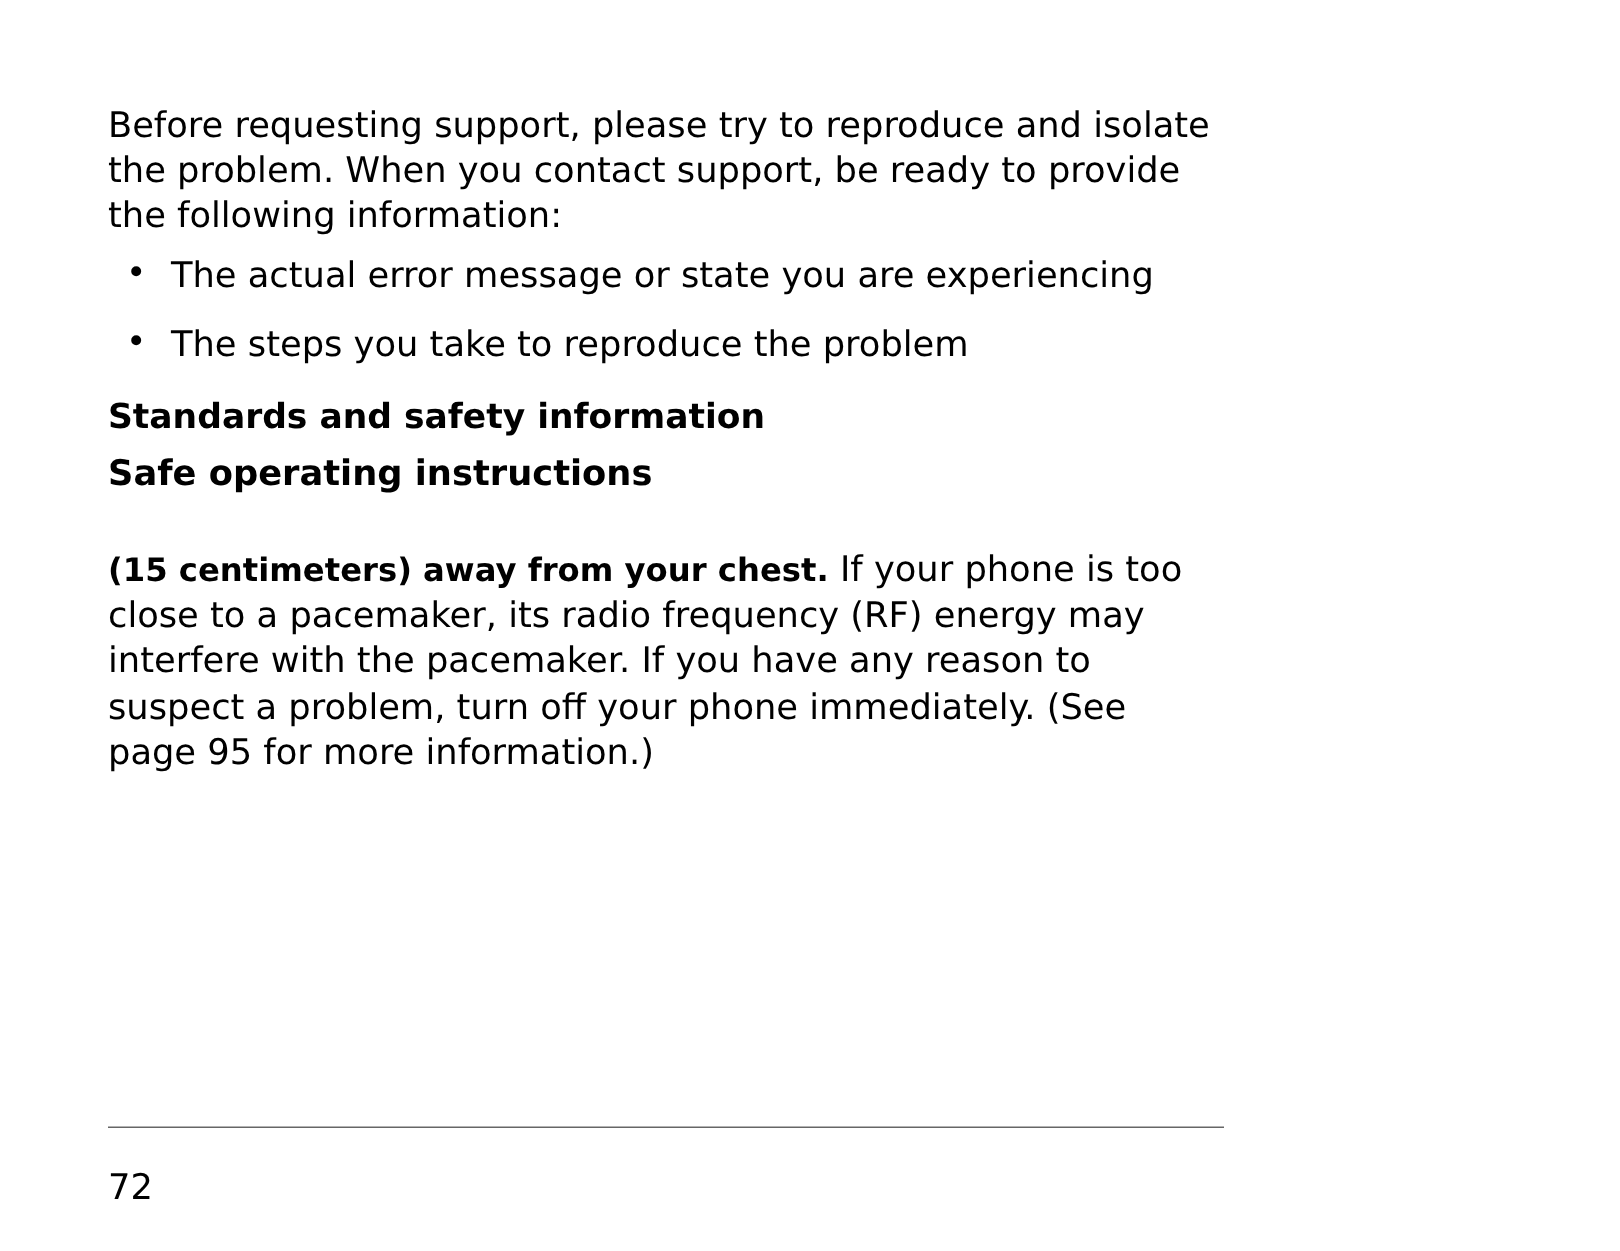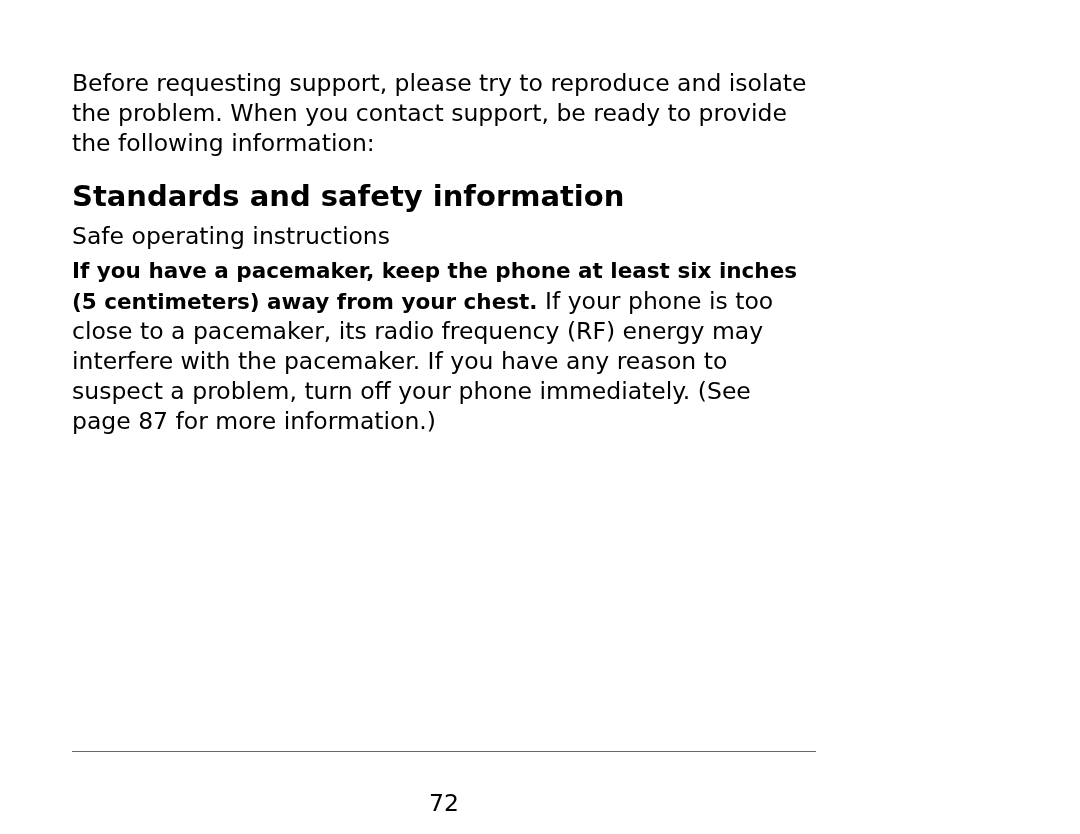--- a/index.html
+++ b/index.html
@@ -34,27 +34,27 @@
     margin: 8px 0 16px 0;
   }
   ul.bullets li::before {
     content: "•";
     position: absolute;
     left: 12px;
     top: 0;
     font-size: 23px;
   }
   h2.section {
-    font-size: 29px;
+    font-size: 23px;
     font-weight: 700;
     margin: 20px 0 6px 0;
   }
   h3.subhead {
     font-size: 23.5px;
-    font-weight: 400;
+    font-weight: 700;
     margin: 6px 0 4px 0;
   }
   .bold { font-weight: 700; }
   .safety-para { margin: 4px 0 14px 0; }
   .pacemaker-lead {
     font-size: 21.5px;
     font-weight: 700;
     line-height: 1.32;
   }
   .footer-rule {
@@ -63,41 +63,45 @@
     right: 72px;
     bottom: 70px;
     border: 0;
     border-top: 1px solid #000;
     opacity: 0.6;
   }
   .footer {
     position: absolute;
     left: 72px;
     right: 72px;
-    bottom: 16px;
+    bottom: 28px;
     display: flex;
-    justify-content: center;
+    justify-content: space-between;
     font-size: 23.5px;
   }
 </style>
 </head>
 <body>
 
 <div class="page">
 
   <p class="para">Before requesting support, please try to reproduce and isolate the problem. When you contact support, be ready to provide the following information:</p>
 
+  <ul class="bullets">
+    <li>The actual error message or state you are experiencing</li>
+    <li>The steps you take to reproduce the problem</li>
+  </ul>
 
   <h2 class="section">Standards and safety information</h2>
 
   <h3 class="subhead">Safe operating instructions</h3>
 
   <p class="safety-para">
-    <span class="pacemaker-lead">If you have a pacemaker, keep the phone at least six inches </span><br>
-    <span class="pacemaker-lead">(5 centimeters) away from your chest. </span><span>If your phone is too close to a pacemaker, its radio frequency (RF) energy may interfere with the pacemaker. If you have any reason to suspect a problem, turn off your phone immediately. (See page 87 for more information.)</span>
+    <br>
+    <span class="pacemaker-lead">(15 centimeters) away from your chest. </span><span>If your phone is too close to a pacemaker, its radio frequency (RF) energy may interfere with the pacemaker. If you have any reason to suspect a problem, turn off your phone immediately. (See page 95 for more information.)</span>
   </p>
 
   <hr class="footer-rule">
   <div class="footer">
     <span>72</span>
   </div>
 
 </div>
 
 </body></html>

